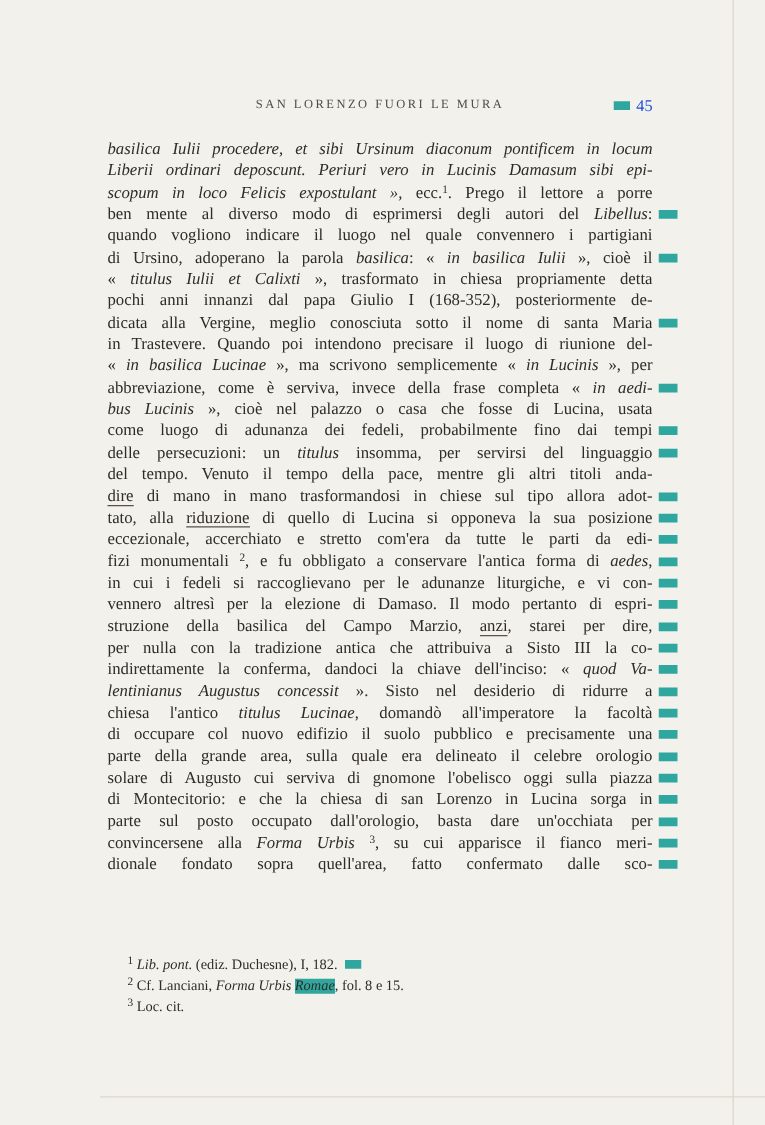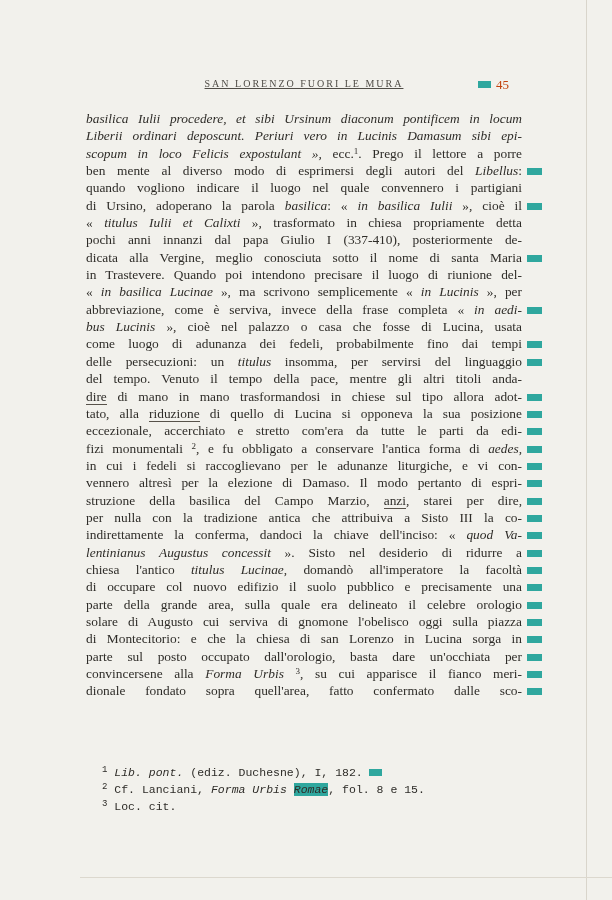--- a/index.html
+++ b/index.html
@@ -40,28 +40,27 @@
     left: 86px;
     width: 436px;
     height: 16px;
   }
   .running-title {
     display: block;
     text-align: center;
     font-size: 10px;
     letter-spacing: 2px;
     color: #504d47;
-    text-decoration: underline;
   }
   .page-number-wrap {
     position: absolute;
-    right: 13px;
+    right: 0;
     top: -1px;
     font-size: 13px;
-    color: #c2410c;
+    color: #1d4ed8;
   }
   .inline-mark {
     display: inline-block;
     width: 13px;
     height: 7px;
     background: var(--hl, #2fa79e);
     vertical-align: 1px;
     margin-right: 5px;
   }
   .body-text {
@@ -105,21 +104,20 @@
     left: 86px;
     top: 764px;
     width: 436px;
   }
   .footnotes .line {
     font-size: 11.5px;
     line-height: 17.2px;
     text-align: left;
     text-align-last: left;
     padding-left: 16px;
-    font-family: Liberation Mono, monospace;
   }
   .footnotes .i { font-style: italic; }
   .footnotes .fn-mark {
     display: inline-block;
     width: 13px;
     height: 7px;
     background: var(--hl, #2fa79e);
     margin-left: 6px;
   }
 </style>
@@ -138,21 +136,21 @@
   </div>
 
   <div class="body-text" id="body-lines">
       <div class="line"><span class="i ">basilica Iulii procedere, et sibi Ursinum diaconum pontificem in locum</span></div>
       <div class="line"><span class="i ">Liberii ordinari deposcunt. Periuri vero in Lucinis Damasum sibi epi-</span></div>
       <div class="line"><span class="i ">scopum in loco Felicis expostulant », </span><span class="">ecc.</span><span class="sup ">1</span><span class="">. Prego il lettore a porre</span></div>
       <div class="line"><span class="">ben mente al diverso modo di esprimersi degli autori del </span><span class="i ">Libellus</span><span class="">:</span><span class="line-mark"></span></div>
       <div class="line"><span class="">quando vogliono indicare il luogo nel quale convennero i partigiani</span></div>
       <div class="line"><span class="">di Ursino, adoperano la parola </span><span class="i ">basilica</span><span class="">: « </span><span class="i ">in basilica Iulii</span><span class=""> », cioè il</span><span class="line-mark"></span></div>
       <div class="line"><span class="">« </span><span class="i ">titulus Iulii et Calixti</span><span class=""> », trasformato in chiesa propriamente detta</span></div>
-      <div class="line"><span class="">pochi anni innanzi dal papa Giulio I (337-410), posteriormente de-</span></div>
+      <div class="line"><span class="">pochi anni innanzi dal papa Giulio I (168-352), posteriormente de-</span></div>
       <div class="line"><span class="">dicata alla Vergine, meglio conosciuta sotto il nome di santa Maria</span><span class="line-mark"></span></div>
       <div class="line"><span class="">in Trastevere. Quando poi intendono precisare il luogo di riunione del-</span></div>
       <div class="line"><span class="">« </span><span class="i ">in basilica Lucinae</span><span class=""> », ma scrivono semplicemente « </span><span class="i ">in Lucinis</span><span class=""> », per</span></div>
       <div class="line"><span class="">abbreviazione, come è serviva, invece della frase completa « </span><span class="i ">in aedi-</span><span class="line-mark"></span></div>
       <div class="line"><span class="i ">bus Lucinis</span><span class=""> », cioè nel palazzo o casa che fosse di Lucina, usata</span></div>
       <div class="line"><span class="">come luogo di adunanza dei fedeli, probabilmente fino dai tempi</span><span class="line-mark"></span></div>
       <div class="line"><span class="">delle persecuzioni: un </span><span class="i ">titulus</span><span class=""> insomma, per servirsi del linguaggio</span><span class="line-mark"></span></div>
       <div class="line"><span class="">del tempo. Venuto il tempo della pace, mentre gli altri titoli anda-</span></div>
       <div class="line"><span class="u ">dire</span><span class=""> di mano in mano trasformandosi in chiese sul tipo allora adot-</span><span class="line-mark"></span></div>
       <div class="line"><span class="">tato, alla </span><span class="u ">riduzione</span><span class=""> di quello di Lucina si opponeva la sua posizione</span><span class="line-mark"></span></div>

